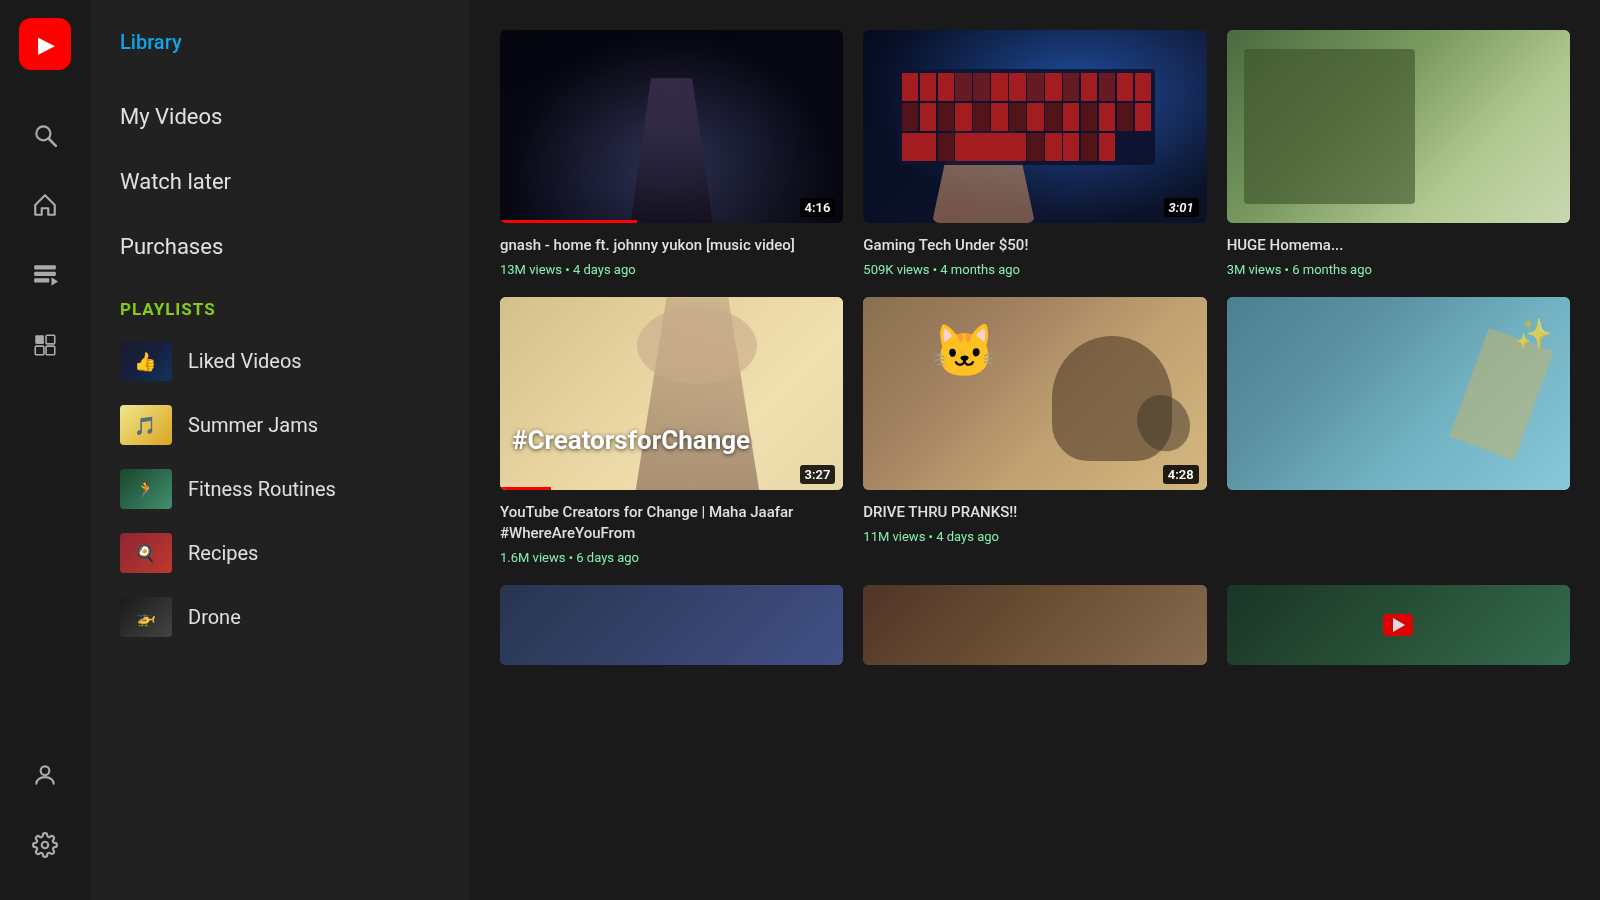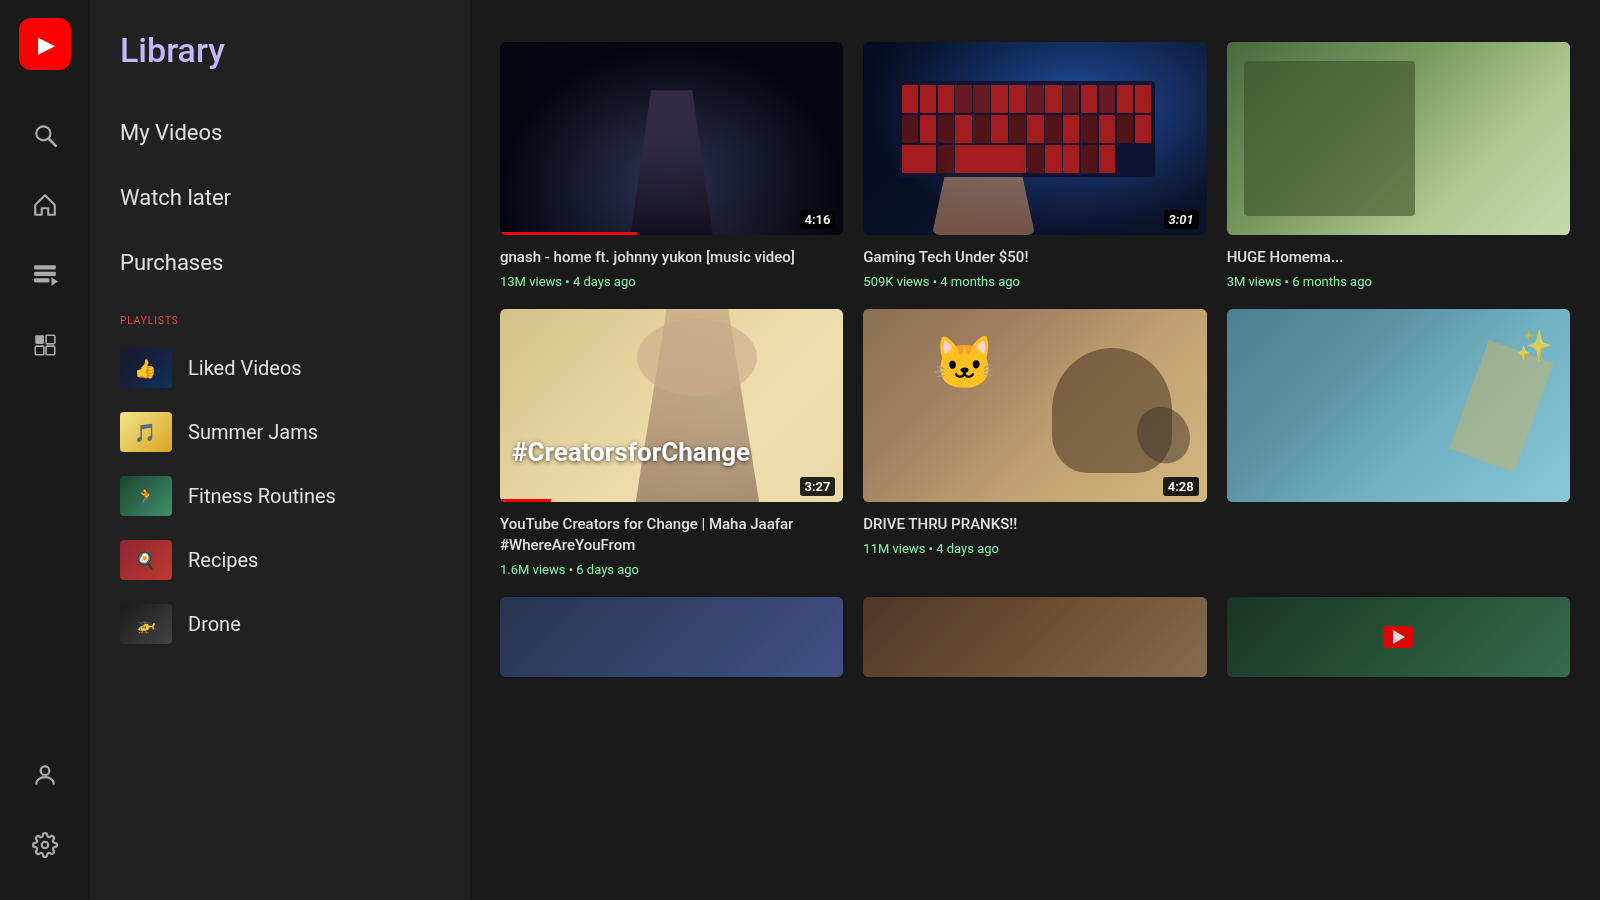--- a/index.html
+++ b/index.html
@@ -58,43 +58,43 @@
     .library-panel {
       width: 380px;
       height: 900px;
       background: #212121;
       padding: 30px 0 0 0;
       display: flex;
       flex-direction: column;
     }
 
     .library-title {
-      font-size: 34px;
+      font-size: 20px;
       font-weight: 500;
-      color: #c4b5fd;
+      color: #0ea5e9;
       padding: 0 30px 30px 30px;
     }
 
     .nav-item {
       padding: 20px 30px;
       font-size: 22px;
       color: #e0e0e0;
       cursor: pointer;
       border-radius: 4px;
     }
     .nav-item.active {
       background: #eee;
       color: #111;
       font-weight: 500;
     }
 
     .playlists-label {
-      font-size: 10px;
-      font-weight: 400;
-      color: #ef4444;
+      font-size: 17px;
+      font-weight: 700;
+      color: #84cc16;
       letter-spacing: 1px;
       padding: 20px 30px 10px 30px;
       text-transform: uppercase;
     }
 
     .playlist-item {
       display: flex;
       align-items: center;
       padding: 12px 30px;
       cursor: pointer;
@@ -153,21 +153,21 @@
       font-size: 20px;
       color: #e0e0e0;
     }
 
     
     .main-content {
       flex: 1;
       height: 900px;
       background: #1a1a1a;
       overflow: hidden;
-      padding: 32px 30px;
+      padding: 20px 30px;
     }
 
     .video-grid {
       display: grid;
       grid-template-columns: repeat(3, 1fr);
       gap: 20px;
       margin-top: 10px;
     }
 
     .video-card {

